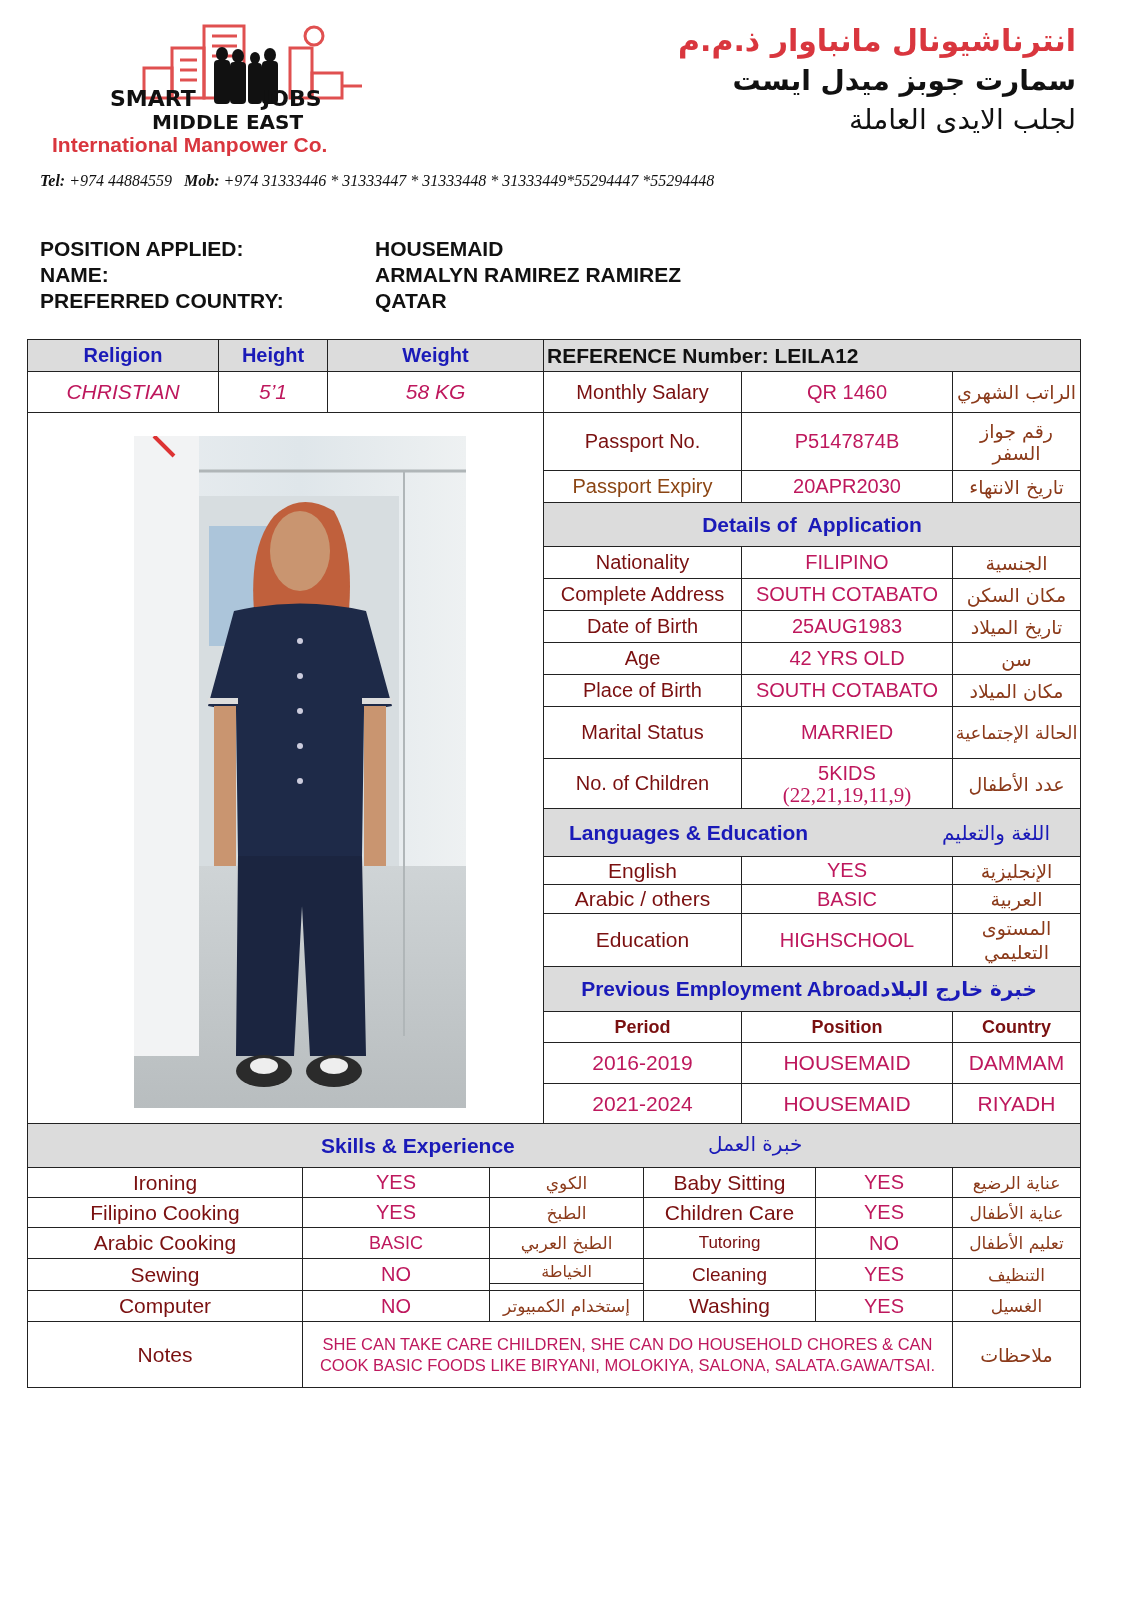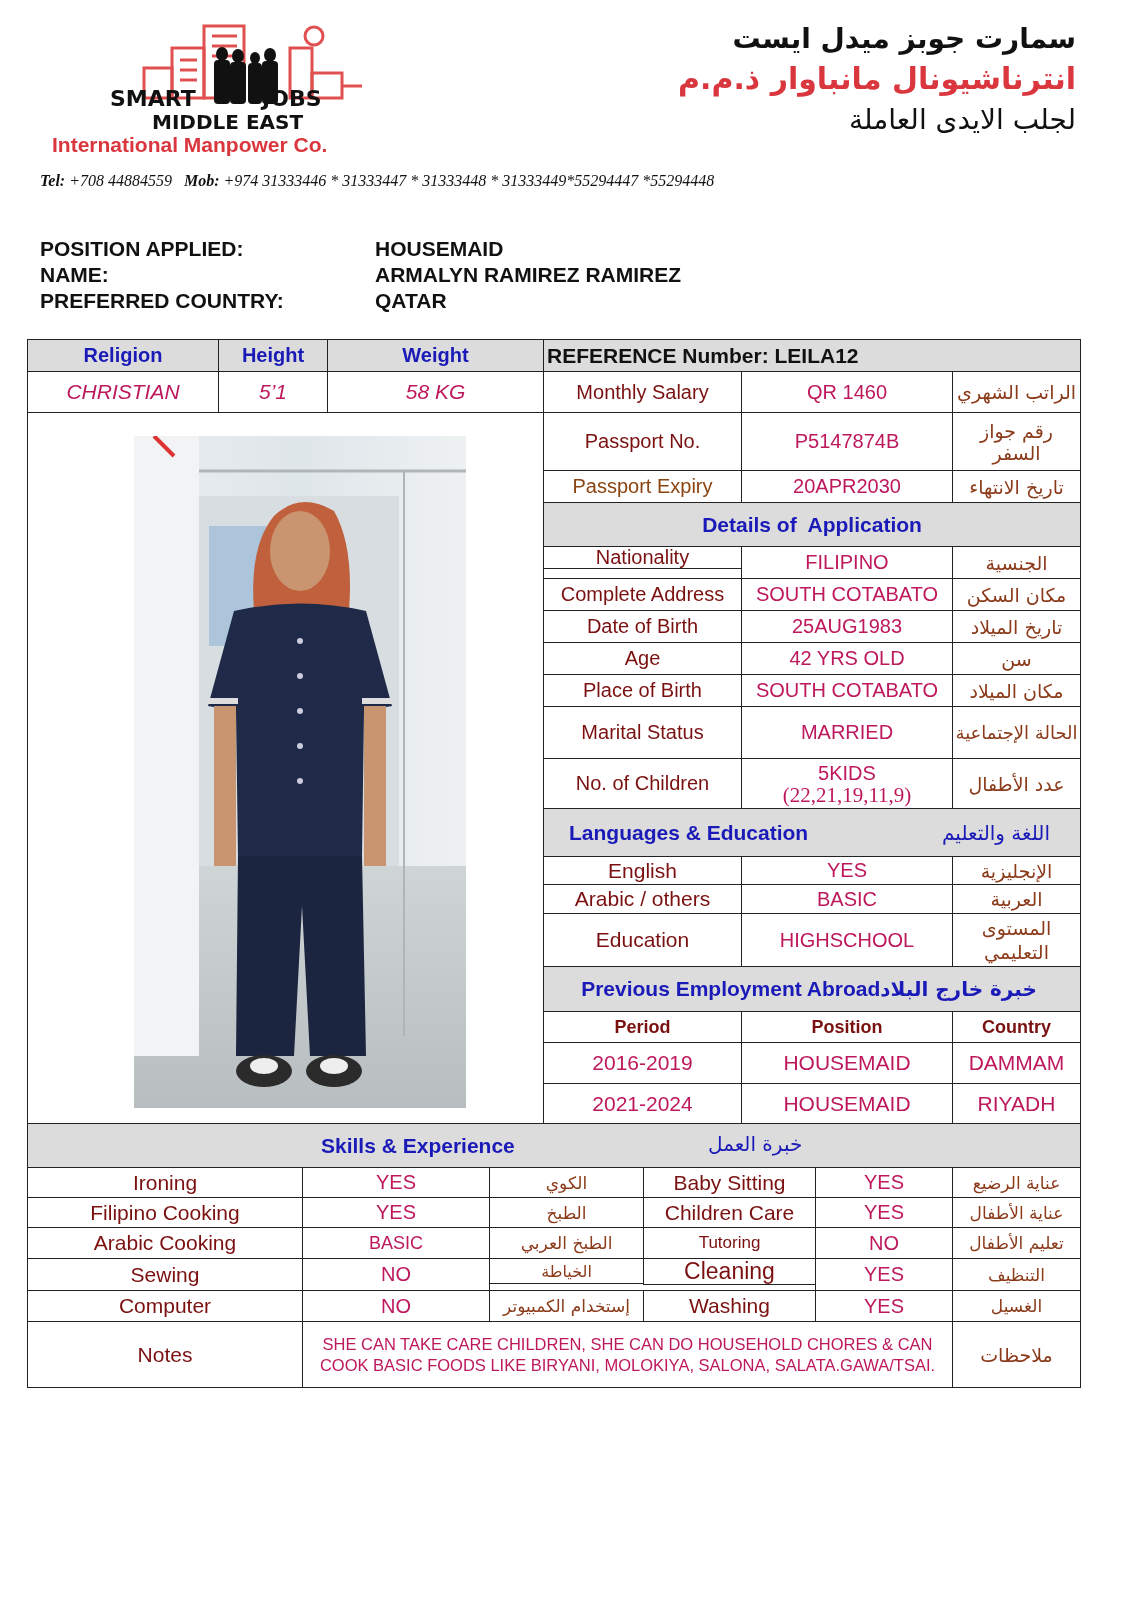--- a/index.html
+++ b/index.html
@@ -50,28 +50,28 @@
     <span>SMART</span>
   </div>
   <div class="abs logo-text" style="left:210px; top:68px; font-size:22px; color:#111;">
     <span>JOBS</span>
   </div>
   <div class="abs logo-text" style="left:100px; top:92px; font-size:20px; color:#111;">MIDDLE EAST</div>
   <div class="abs" style="left:0px; top:115px; font-size:21px; font-weight:bold; color:#d9363e; white-space:nowrap;">International Manpower Co.</div>
 </div>
 
 <div class="abs" style="right:55px; top:20px; text-align:right; direction:rtl; font-family:'DejaVu Sans', sans-serif;">
+  <div style="font-size:30px; font-weight:bold; color:#d9363e; line-height:42px;">انترناشيونال مانباوار ذ.م.م</div>
   <div style="font-size:28px; font-weight:bold; color:#111; line-height:38px;">سمارت جوبز ميدل ايست</div>
-  <div style="font-size:30px; font-weight:bold; color:#d9363e; line-height:42px;">انترناشيونال مانباوار ذ.م.م</div>
   <div style="font-size:28px; color:#111; line-height:40px;">لجلب الايدى العاملة</div>
 </div>
 
 <div class="abs" style="left:40px; top:172px; font-family:'Liberation Serif', serif; font-style:italic; font-size:16px; white-space:nowrap;">
   <b>Tel:</b>
-  <span>+708 44884559</span>
+  <span>+974 44884559</span>
   &nbsp;&nbsp;<b>Mob:</b>
   <span>+974 31333446 * 31333447 * 31333448 * 31333449*55294447 *55294448</span>
 </div>
 
 <div class="abs" style="left:40px; top:236px;">
   <div class="abs hdrlab" style="left:0; top:0; white-space:nowrap;">POSITION APPLIED:</div>
   <div class="abs hdrlab" style="left:335px; top:0; white-space:nowrap;">HOUSEMAID</div>
   <div class="abs hdrlab" style="left:0; top:26px; white-space:nowrap;">NAME:</div>
   <div class="abs hdrlab" style="left:335px; top:26px; white-space:nowrap;">ARMALYN RAMIREZ RAMIREZ</div>
   <div class="abs hdrlab" style="left:0; top:52px; white-space:nowrap;">PREFERRED COUNTRY:</div>
@@ -144,21 +144,21 @@
   <div class="cell lab" style="left:543px; top:412px; width:199px; height:59px;">Passport No.</div>
   <div class="cell val" style="left:741px; top:412px; width:212px; height:59px;">P5147874B</div>
   <div class="cell ar" style="left:952px; top:412px; width:129px; height:59px;">رقم جواز السفر</div>
 
   <div class="cell lab2" style="left:543px; top:470px; width:199px; height:33px;">Passport Expiry</div>
   <div class="cell val" style="left:741px; top:470px; width:212px; height:33px;">20APR2030</div>
   <div class="cell ar" style="left:952px; top:470px; width:129px; height:33px;">تاريخ الانتهاء</div>
 
   <div class="cell gray blue-h" style="left:543px; top:502px; width:538px; height:45px; white-space:pre;">Details of  Application</div>
 
-  <div class="cell lab" style="left:543px; top:546px; width:199px; height:23px;">Nationality</div>
+  <div class="cell lab" style="left:543px; top:546px; width:199px; height:33px;">Nationality</div>
   <div class="cell val" style="left:741px; top:546px; width:212px; height:33px;">FILIPINO</div>
   <div class="cell ar" style="left:952px; top:546px; width:129px; height:33px;">الجنسية</div>
 
   <div class="cell lab" style="left:543px; top:578px; width:199px; height:33px;">Complete Address</div>
   <div class="cell val" style="left:741px; top:578px; width:212px; height:33px;">SOUTH COTABATO</div>
   <div class="cell ar" style="left:952px; top:578px; width:129px; height:33px;">مكان السكن</div>
 
   <div class="cell lab" style="left:543px; top:610px; width:199px; height:33px;">Date of Birth</div>
   <div class="cell val" style="left:741px; top:610px; width:212px; height:33px;">25AUG1983</div>
   <div class="cell ar" style="left:952px; top:610px; width:129px; height:33px;">تاريخ الميلاد</div>
@@ -236,21 +236,21 @@
       <div class="cell ar" style="left: 952px; top: 1197px; width: 129px; height: 31px; font-size: 17px;">عناية الأطفال</div>
       <div class="cell lab" style="left: 27px; top: 1227px; width: 276px; height: 32px; font-size: 21px;">Arabic Cooking</div>
       <div class="cell val" style="left: 302px; top: 1227px; width: 188px; height: 32px; font-size: 18px;">BASIC</div>
       <div class="cell ar" style="left: 489px; top: 1227px; width: 155px; height: 32px; font-size: 17px;">الطبخ العربي</div>
       <div class="cell lab" style="left: 643px; top: 1227px; width: 173px; height: 32px; font-size: 17px;">Tutoring</div>
       <div class="cell val" style="left: 815px; top: 1227px; width: 138px; height: 32px;">NO</div>
       <div class="cell ar" style="left: 952px; top: 1227px; width: 129px; height: 32px; font-size: 17px;">تعليم الأطفال</div>
       <div class="cell lab" style="left: 27px; top: 1258px; width: 276px; height: 33px; font-size: 21px;">Sewing</div>
       <div class="cell val" style="left: 302px; top: 1258px; width: 188px; height: 33px;">NO</div>
       <div class="cell ar" style="left: 489px; top: 1258px; width: 155px; height: 26px; font-size: 16px; text-align: center;">الخياطة</div>
-      <div class="cell lab" style="left: 643px; top: 1258px; width: 173px; height: 27px; font-size: 23px;">Cleaning</div>
+      <div class="cell lab" style="left: 643px; top: 1258px; width: 173px; height: 33px; font-size: 19px;">Cleaning</div>
       <div class="cell val" style="left: 815px; top: 1258px; width: 138px; height: 33px;">YES</div>
       <div class="cell ar" style="left: 952px; top: 1258px; width: 129px; height: 33px; font-size: 17px;">التنظيف</div>
       <div class="cell lab" style="left: 27px; top: 1290px; width: 276px; height: 32px; font-size: 21px;">Computer</div>
       <div class="cell val" style="left: 302px; top: 1290px; width: 188px; height: 32px;">NO</div>
       <div class="cell ar" style="left: 489px; top: 1290px; width: 155px; height: 32px; font-size: 17px;">إستخدام الكمبيوتر</div>
       <div class="cell lab" style="left: 643px; top: 1290px; width: 173px; height: 32px; font-size: 21px;">Washing</div>
       <div class="cell val" style="left: 815px; top: 1290px; width: 138px; height: 32px;">YES</div>
       <div class="cell ar" style="left: 952px; top: 1290px; width: 129px; height: 32px; font-size: 17px;">الغسيل</div>
     </div>
 

